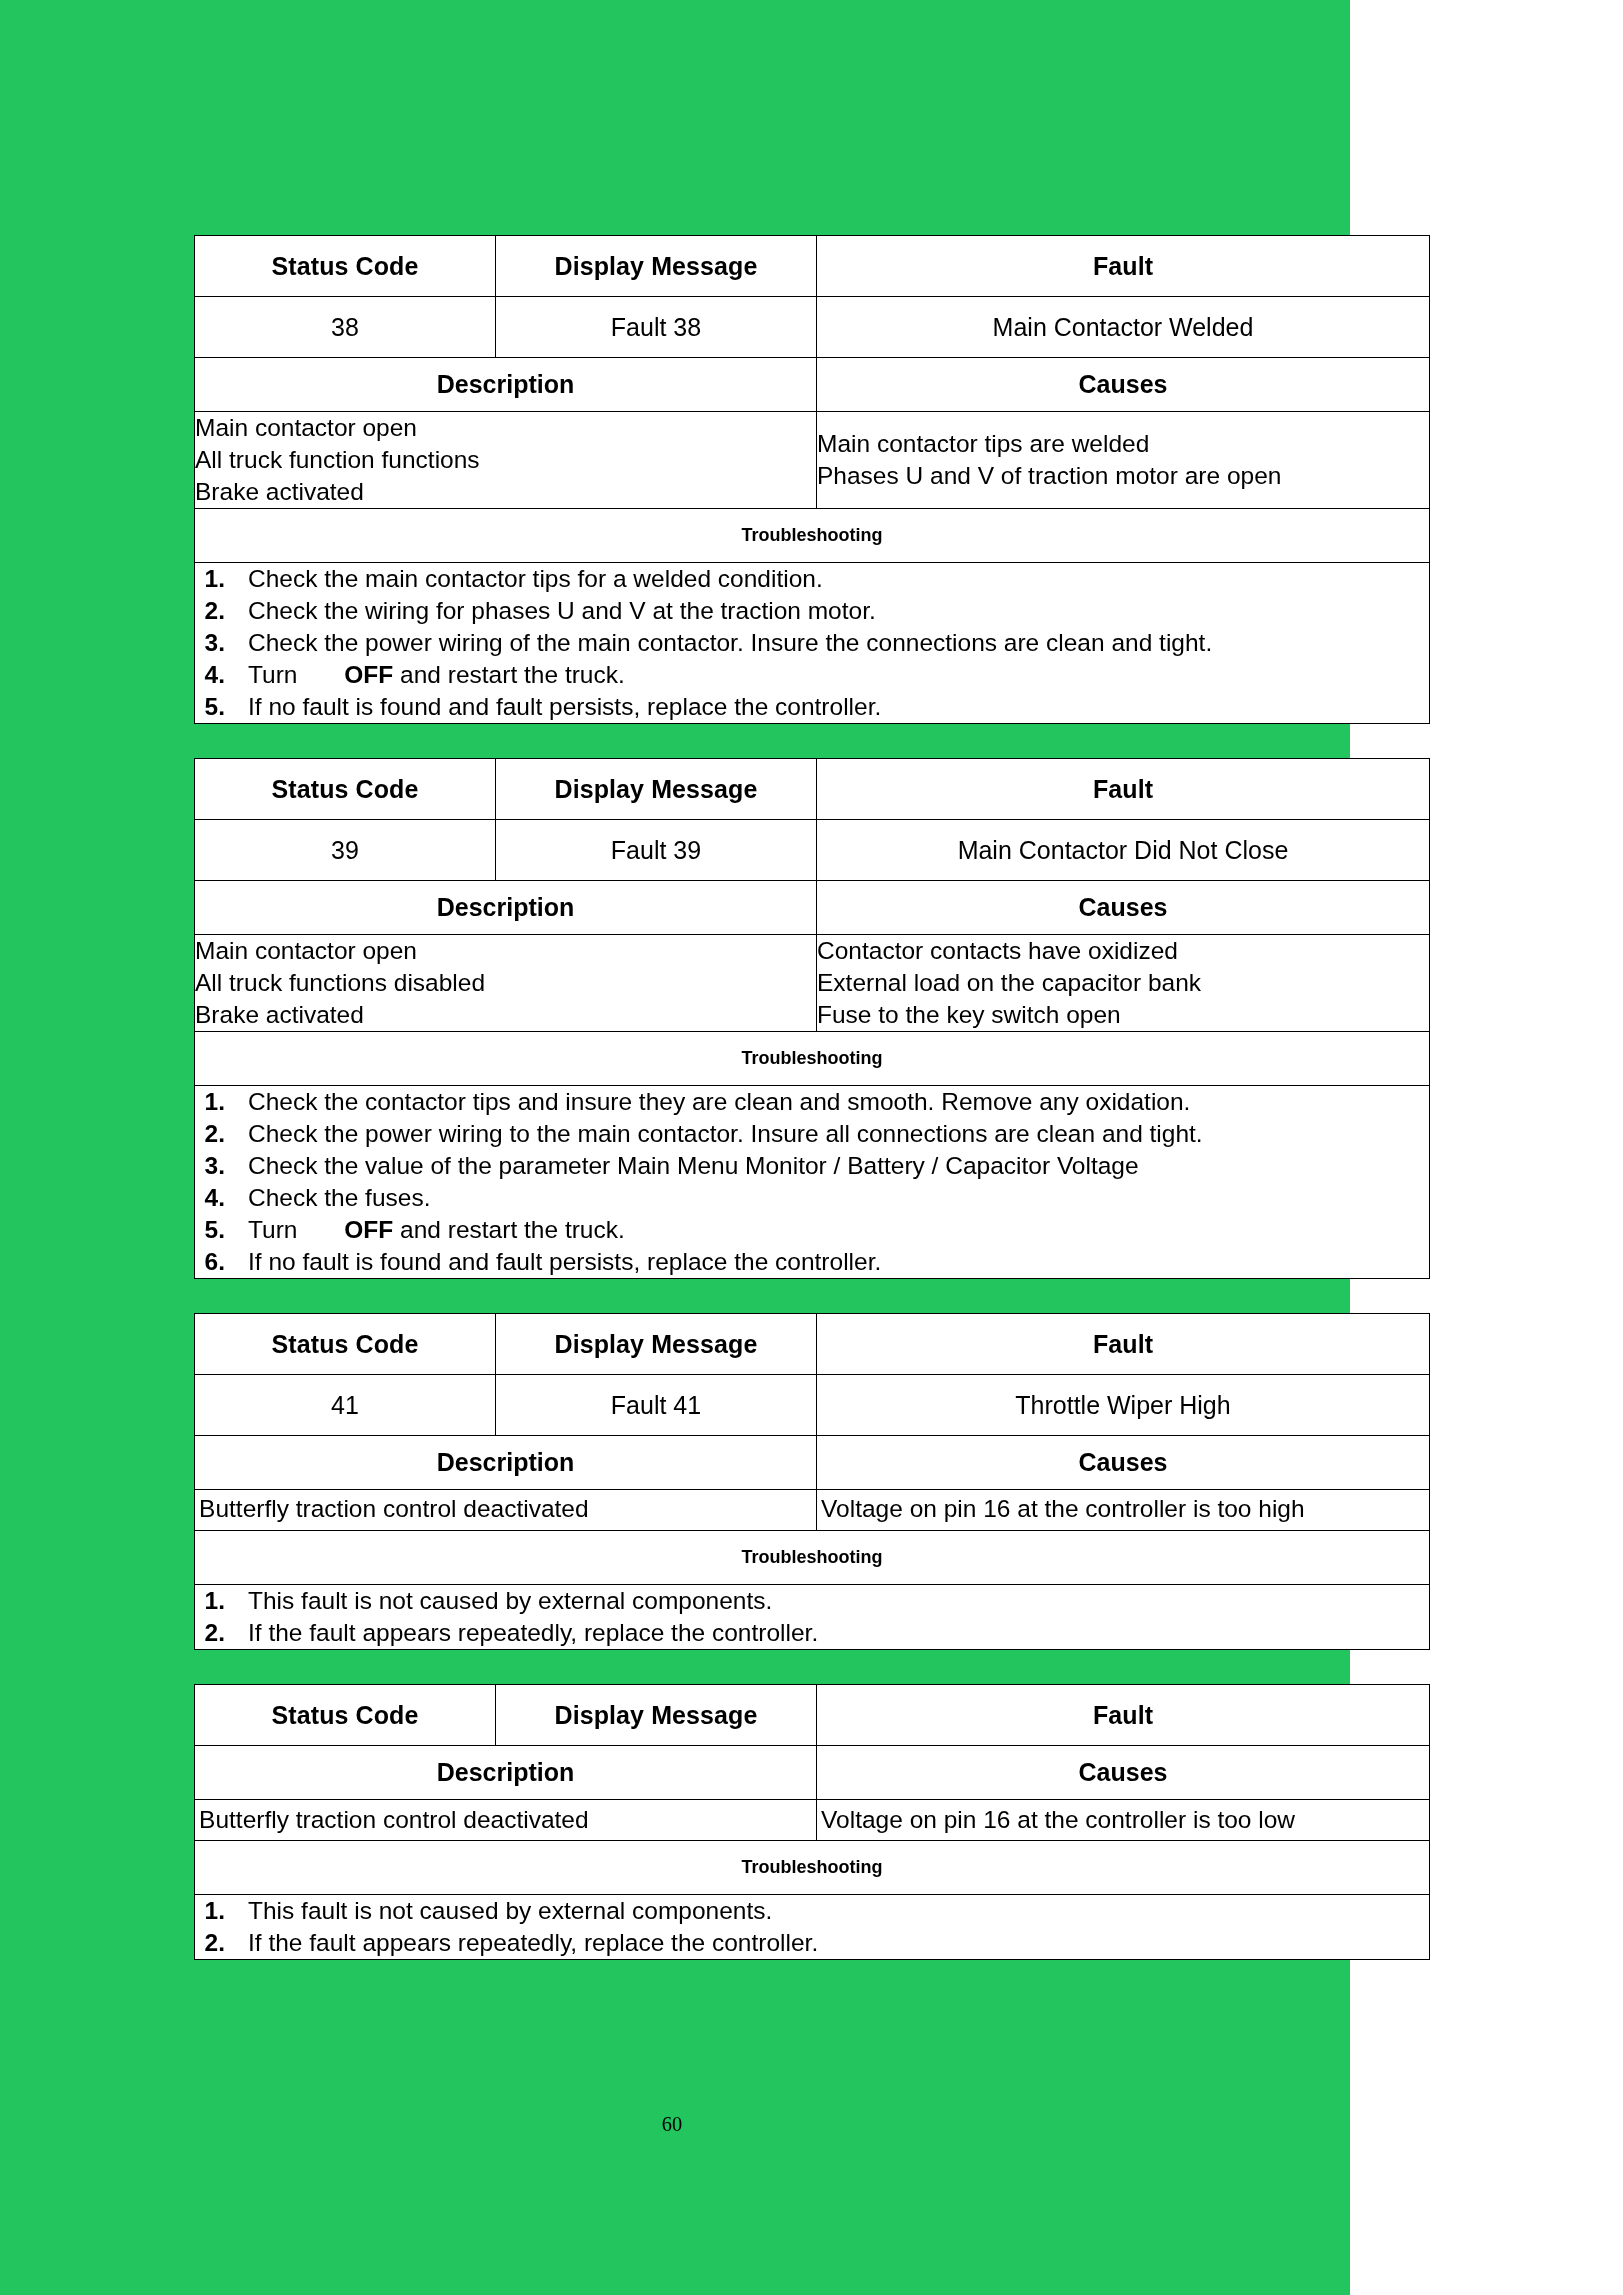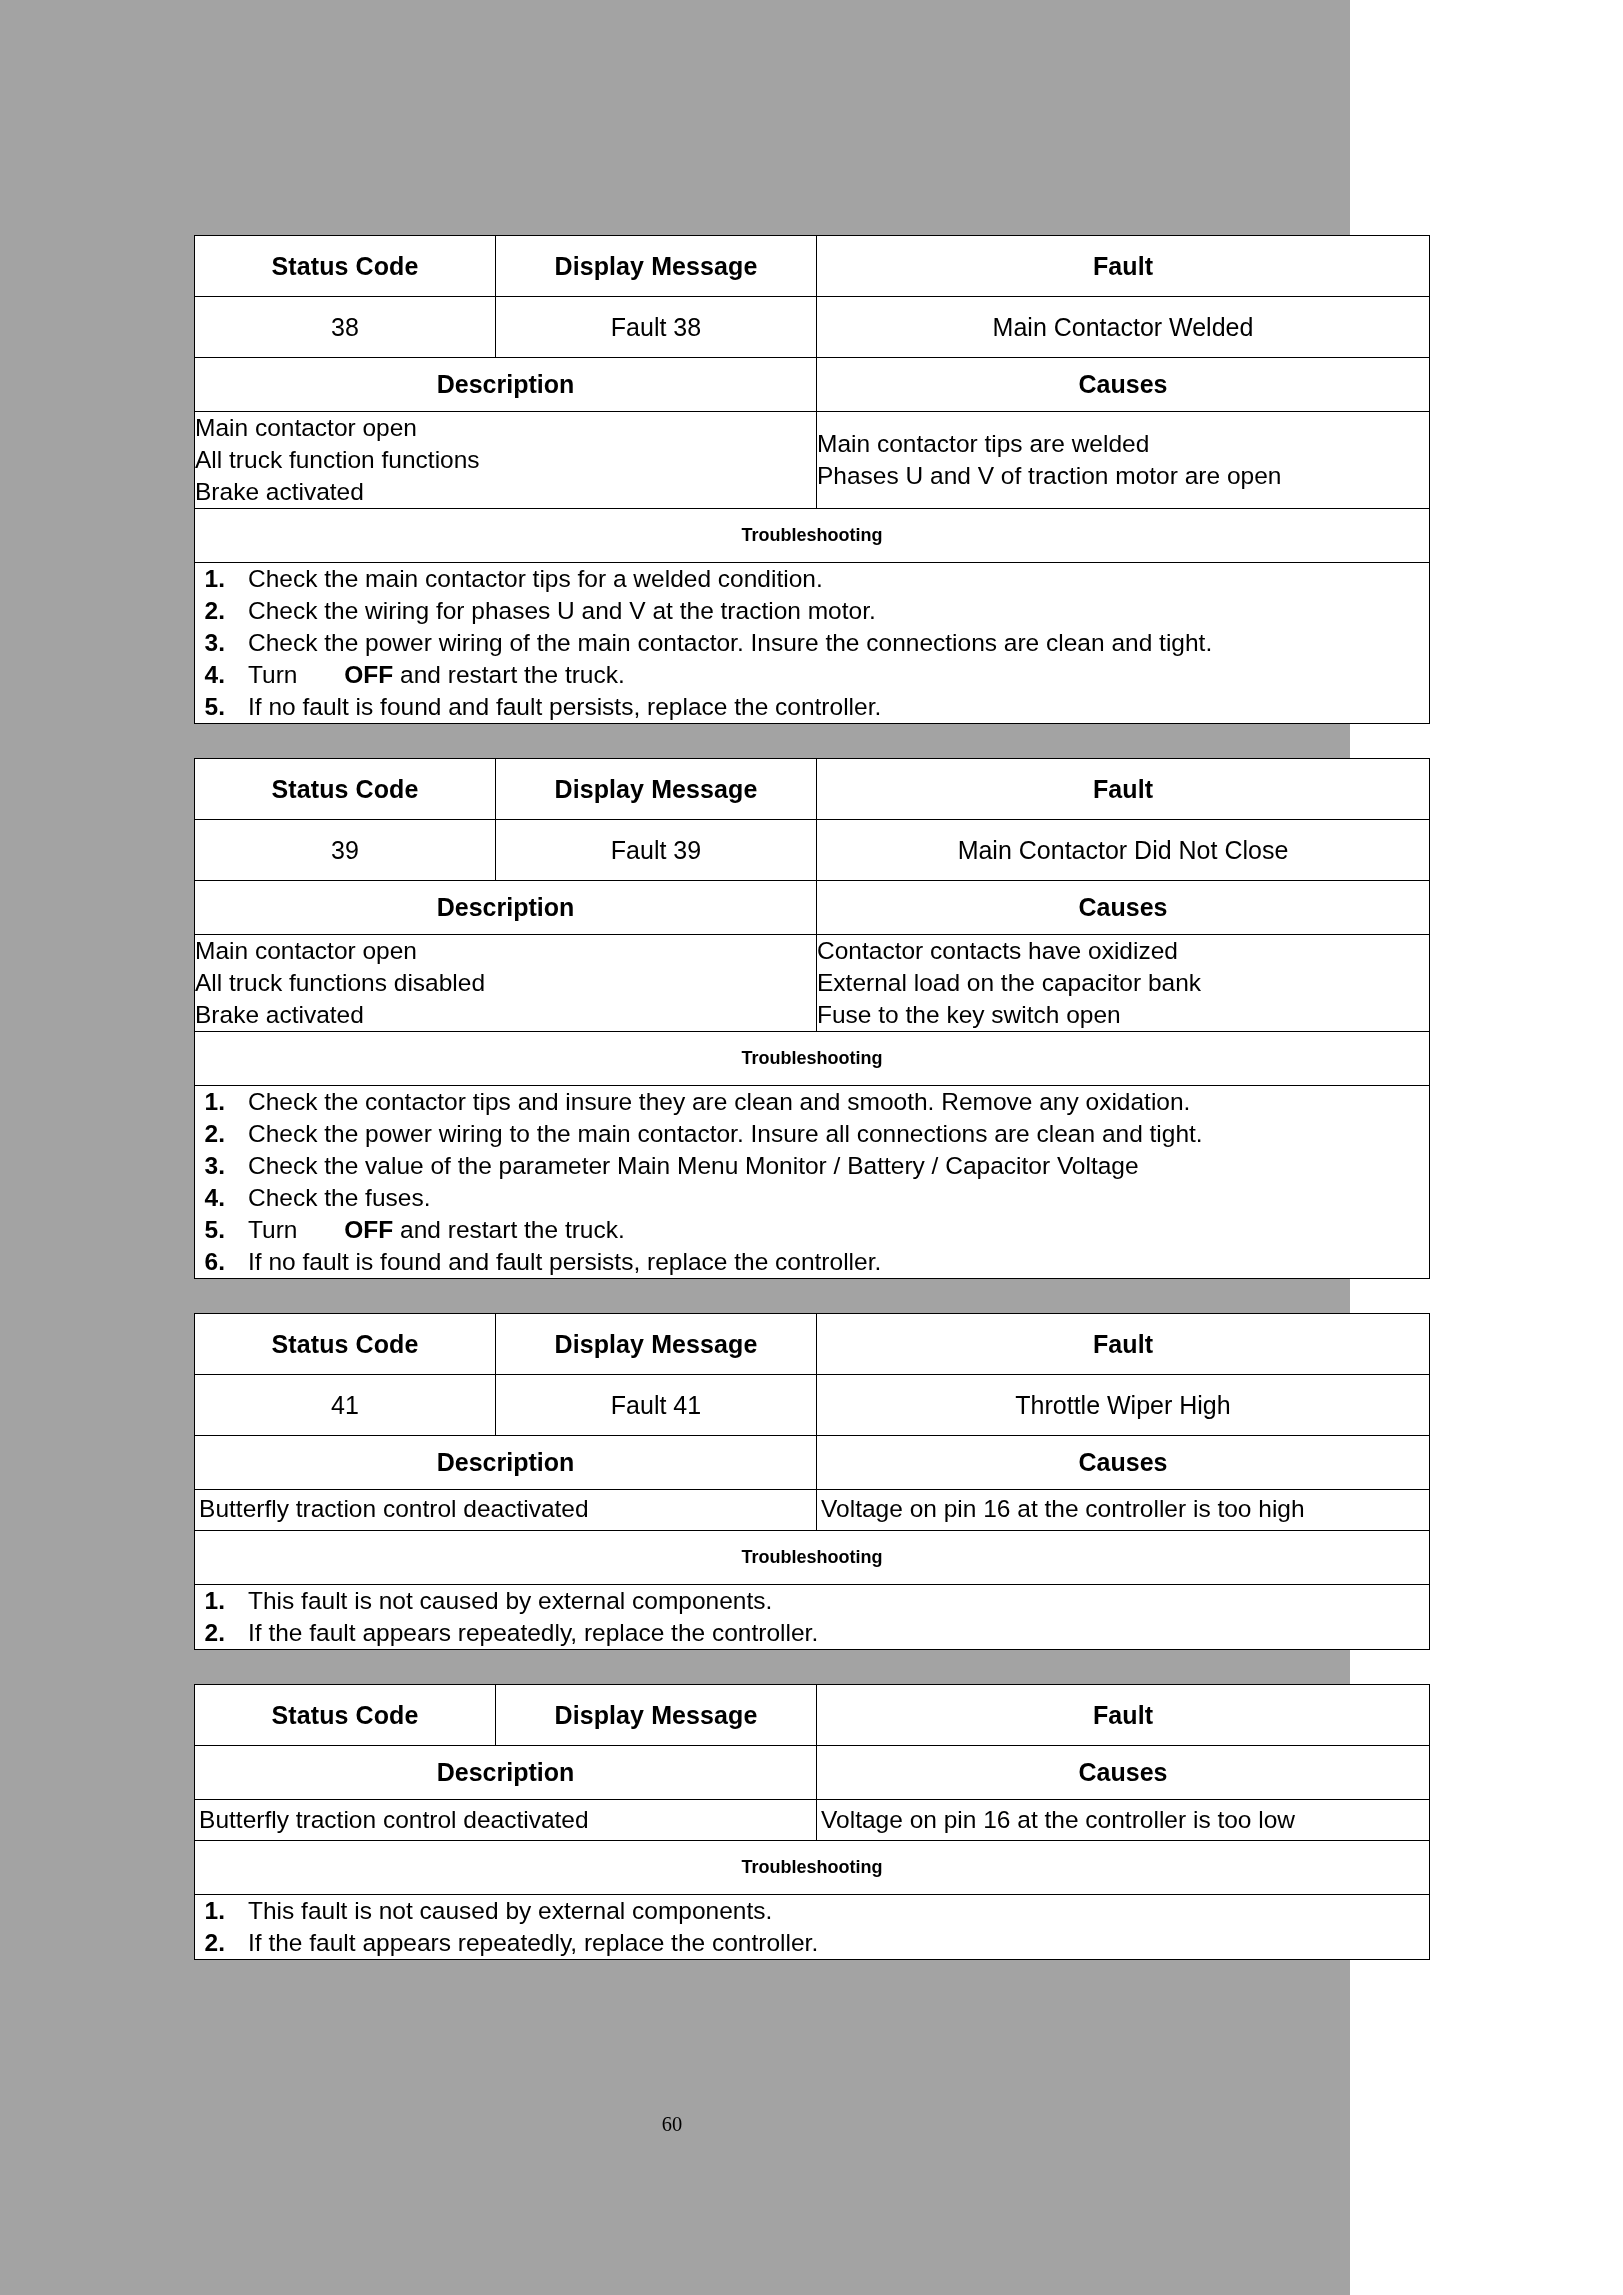--- a/index.html
+++ b/index.html
@@ -12,21 +12,21 @@
     height: 2295px;
     font-family: "Liberation Sans", sans-serif;
     color: #000000;
     -webkit-font-smoothing: none;
   }
 
   .page {
     position: relative;
     width: 1350px;
     height: 2295px;
-    background: #a3a3a3;
+    background: #22c55e;
     box-sizing: border-box;
     padding: 235px 113px 0 194px;
   }
 
   .fault-table {
     width: 1235px;
     border-collapse: collapse;
     table-layout: fixed;
     margin: 0 0 34px 0;
     background: #ffffff;

